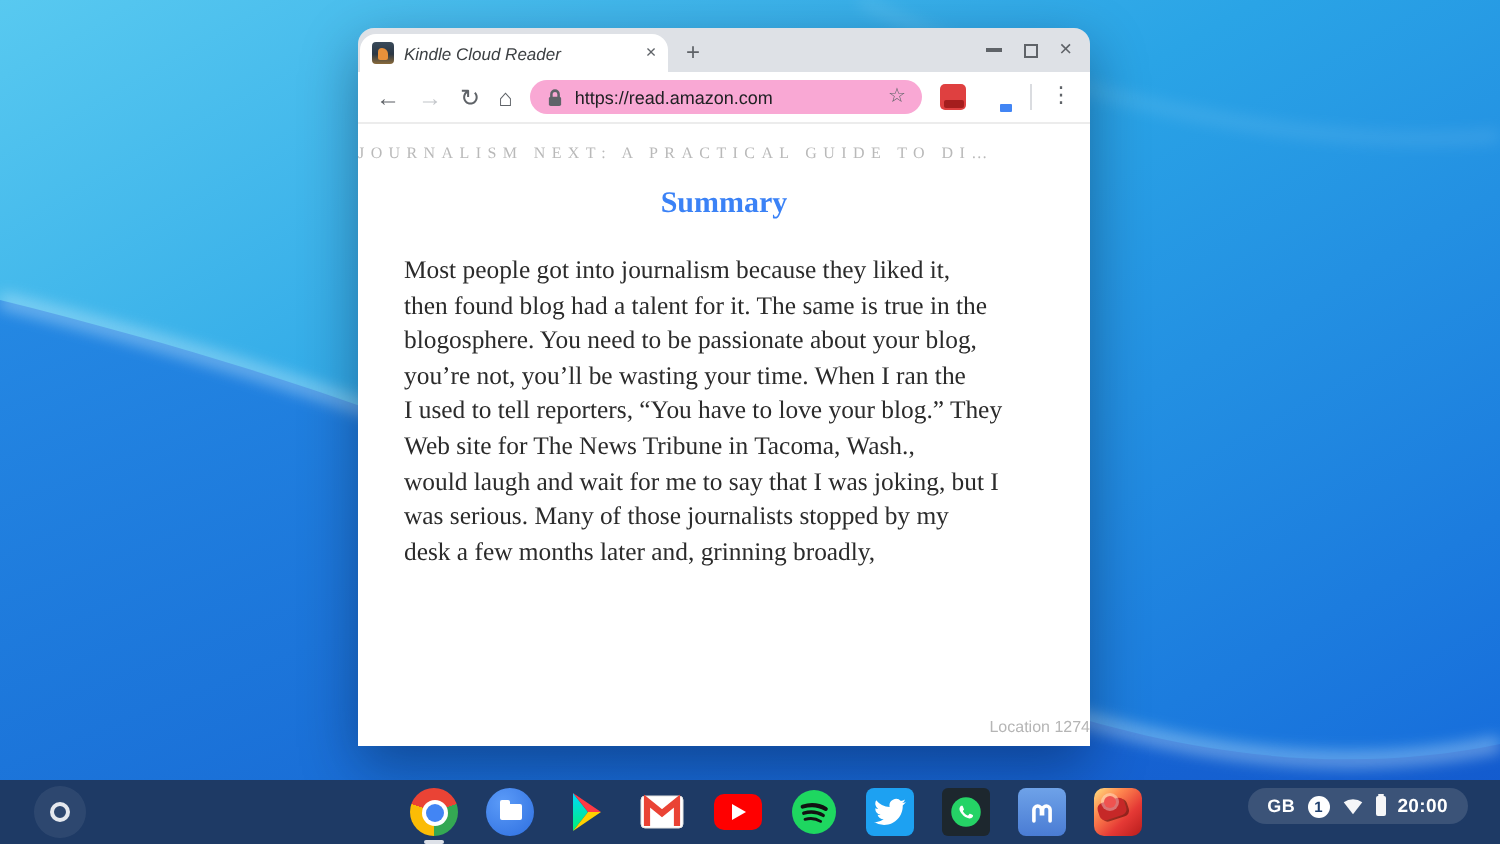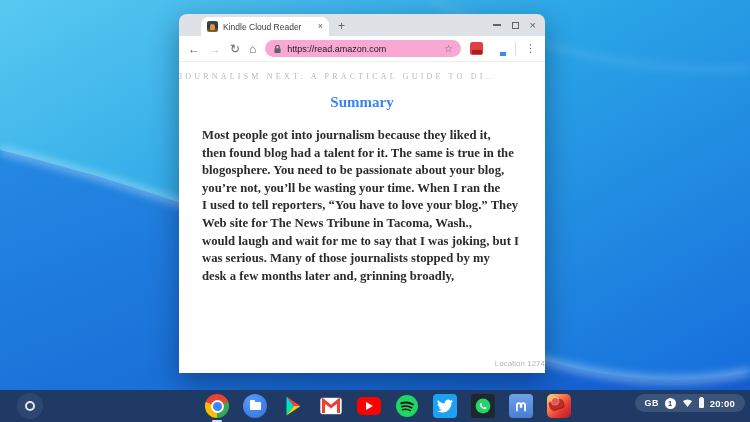--- a/index.html
+++ b/index.html
@@ -6,22 +6,22 @@
   html,body { width:750px; height:422px; overflow:hidden; font-family:"Liberation Sans", sans-serif; }
   .desktop { position:relative; width:750px; height:422px; overflow:hidden; background:#2aa4e6; }
   .wallpaper { position:absolute; inset:0; }
 
   
   .window { position:absolute; left:179px; top:14px; width:366px; height:359px;
             border-radius:8px 8px 0 0; box-shadow:0 10px 28px rgba(0,10,40,.38);
             display:flex; flex-direction:column; }
   .tabstrip { height:22px; background:#dee1e6; border-radius:8px 8px 0 0;
               display:flex; align-items:flex-end; position:relative; }
-  .tab { margin-left:22px; height:19px; width:128px; background:#fff; border-radius:8px 8px 0 0;
-         display:flex; align-items:center; padding:0 6px; gap:5px; }
+  .tab { margin-left:1px; height:19px; width:154px; background:#fff; border-radius:8px 8px 0 0;
+         display:flex; align-items:center; padding:0 6px; gap:5px;font-style:italic; }
   .favicon { width:11px; height:11px; border-radius:2px; background:linear-gradient(180deg,#3a4a5a 0%,#2b3744 55%,#8a6a3a 100%);
              position:relative; flex:none; }
   .favicon::after { content:""; position:absolute; left:3px; top:2.5px; width:5px; height:6px;
                     background:#e8903a; border-radius:2px 3px 1px 1px; }
   .tab-title { flex:1; font-size:8.5px; color:#3c4043; white-space:nowrap; overflow:hidden; text-overflow:ellipsis; }
   .tab-close { font-size:9px; color:#5f6368; line-height:1; }
   .newtab { font-size:12px; color:#5f6368; margin:0 0 4px 9px; line-height:1; }
   .win-controls { position:absolute; right:9px; top:0; height:22px; display:flex; align-items:center; gap:11px; }
   .wc-min { width:8px; height:1.5px; background:#5f6368; }
   .wc-max { width:7px; height:7px; border:1.2px solid #5f6368; }
@@ -44,21 +44,21 @@
             border-radius:1.5px; border:1px solid #fff; }
   .toolbar-sep { width:1px; height:13px; background:#dadce0; }
   .kebab { font-size:11px; color:#5f6368; line-height:1; }
 
   
   .content { flex:1; background:#fff; position:relative; font-family:"Liberation Serif", serif; overflow:hidden; }
   .book-header { margin-top:10px; text-align:left; font-size:8px; letter-spacing:3.2px;
                  color:#b9b9b9; white-space:nowrap; }
   .chapter { margin-top:13px; text-align:center; font-size:15px; font-weight:bold; color:#3b82f6; }
   .section { margin-top:34px; text-align:center; font-size:13.5px; font-weight:bold; color:#161616; letter-spacing:.3px; }
-  .para { width:320px; margin:16px auto 0; color:#2b2b2b;font-weight:bold; }
+  .para { width:320px; margin:16px auto 0; color:#2b2b2b; }
   .bline { font-size:12.7px; line-height:17.6px; white-space:nowrap; }
   .location { position:absolute; bottom:5px; left:0; right:0; text-align:right; font-size:8px;
               color:#b5b5b5; font-family:"Liberation Sans", sans-serif; }
 
   
   .shelf { position:absolute; left:0; bottom:0; width:750px; height:32px; background:#1e3a65;
            display:flex; align-items:center; }
   .launcher { position:absolute; left:17px; top:3px; width:26px; height:26px; border-radius:50%;
               background:rgba(255,255,255,.07); display:flex; align-items:center; justify-content:center; }
   .launcher-ring { width:10px; height:10px; border:2px solid #e4e8ee; border-radius:50%; }
@@ -82,21 +82,21 @@
   .wa { width:24px; height:24px; background:#1d272e; border-radius:3px; display:flex; align-items:center; justify-content:center; }
   .ma { width:24px; height:24px; border-radius:4px; background:linear-gradient(180deg,#6ea2e8,#4a7cd4);
         display:flex; align-items:center; justify-content:center; }
   .game { width:24px; height:24px; border-radius:5px; overflow:hidden; position:relative;
           background:linear-gradient(135deg,#ffe082 0%,#ff8a50 30%,#e53935 65%,#b71c1c 100%); }
   .game::before { content:""; position:absolute; left:2px; top:6px; width:14px; height:9px;
                   background:#c62828; border-radius:3px; transform:rotate(-18deg); box-shadow:1px 1px 0 rgba(60,0,0,.5); }
   .game::after { content:""; position:absolute; left:5px; top:4px; width:6px; height:6px; border-radius:50%;
                  background:#ef5350; box-shadow:0 0 0 1.5px rgba(255,255,255,.35); }
 
-  .tray { position:absolute; right:5px; top:4px; height:18px; border-radius:12px; background:rgba(255,255,255,.13);
+  .tray { position:absolute; right:16px; top:4px; height:18px; border-radius:12px; background:rgba(255,255,255,.13);
           display:flex; align-items:center; gap:6px; padding:0 10px; color:#fff; }
   .tray-kbd { font-size:9px; font-weight:bold; letter-spacing:.3px; }
   .tray-notif { width:11px; height:11px; border-radius:50%; background:#fff; color:#20406e;
                 font-size:7.5px; font-weight:bold; display:flex; align-items:center; justify-content:center; }
   .bat { width:5px; height:10px; background:#fff; border-radius:1px; position:relative; opacity:.95; }
   .bat::before { content:""; position:absolute; top:-1.5px; left:1px; width:3px; height:1.5px; background:#fff; border-radius:.5px; }
   .tray-time { font-size:9.5px; font-weight:bold; letter-spacing:.2px; }
 </style>
 </head>
 <body>

